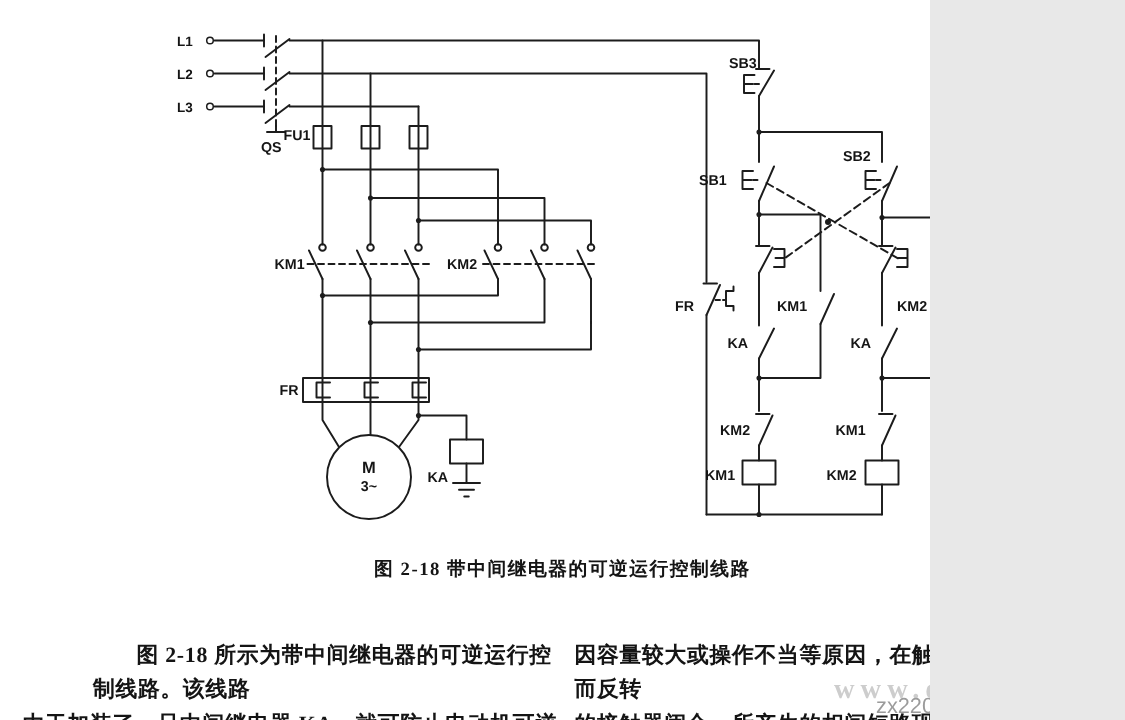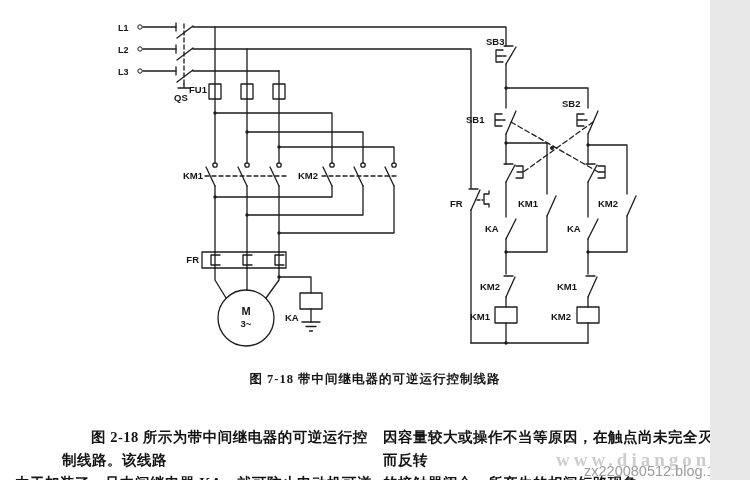--- a/index.html
+++ b/index.html
@@ -1,16 +1,16 @@
 <!DOCTYPE html>
 <html><head>
 <meta charset="utf-8">
 <style>
   html,body{margin:0;padding:0;background:#e8e8e8;}
-  #page{position:relative;width:710px;height:480px;background:#ffffff;overflow:hidden;
+  #page{position:relative;width:620px;height:480px;background:#ffffff;overflow:hidden;
         font-family:"Liberation Serif", serif;text-decoration:underline;}
   svg text{font-family:"Liberation Sans", sans-serif;font-weight:bold;fill:#151515;}
   .caption{position:absolute;left:0;top:371px;width:750px;text-align:center;
            font-size:12.5px;font-weight:bold;color:#151515;letter-spacing:1px;}
   .para{position:absolute;font-size:14.5px;font-weight:bold;color:#141414;
         line-height:23px;letter-spacing:0.5px;}
   .para-left{left:15px;top:426px;width:362px;}
   .para-right{left:383px;top:426px;width:364px;}
   .indent{text-indent:2em;margin-left:47px;}
   .wm-site{position:absolute;left:556px;top:449px;font-size:19px;color:#cdcdcd;
@@ -176,21 +176,21 @@
       <text x="598" y="207">KM2</text>
       <text x="485" y="232">KA</text>
       <text x="567" y="232">KA</text>
       <text x="480" y="290">KM2</text>
       <text x="557" y="290">KM1</text>
       <text x="470" y="320">KM1</text>
       <text x="551" y="320">KM2</text>
     </g>
   </svg>
 
-  <div class="caption">图 7-18  带中间继电器的可逆运行控制线路</div>
+  <div class="caption">图 2-18  带中间继电器的可逆运行控制线路</div>
 
   <div class="para para-left">
     <div class="indent">图 2-18 所示为带中间继电器的可逆运行控制线路。该线路</div>
     <div>由于加装了一只中间继电器 KA，就可防止电动机可逆运行时</div>
   </div>
   <div class="para para-right">
     <div>因容量较大或操作不当等原因，在触点尚未完全灭弧时而反转</div>
     <div>的接触器闭合，所产生的相间短路现象。</div>
   </div>
 

